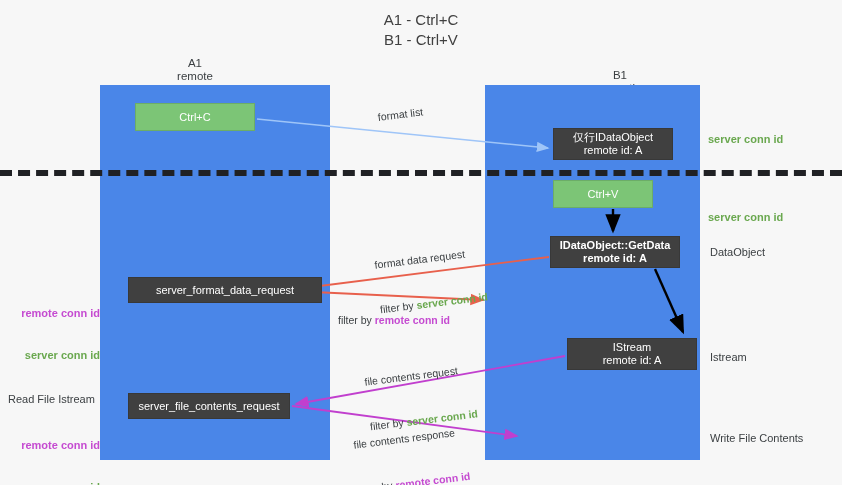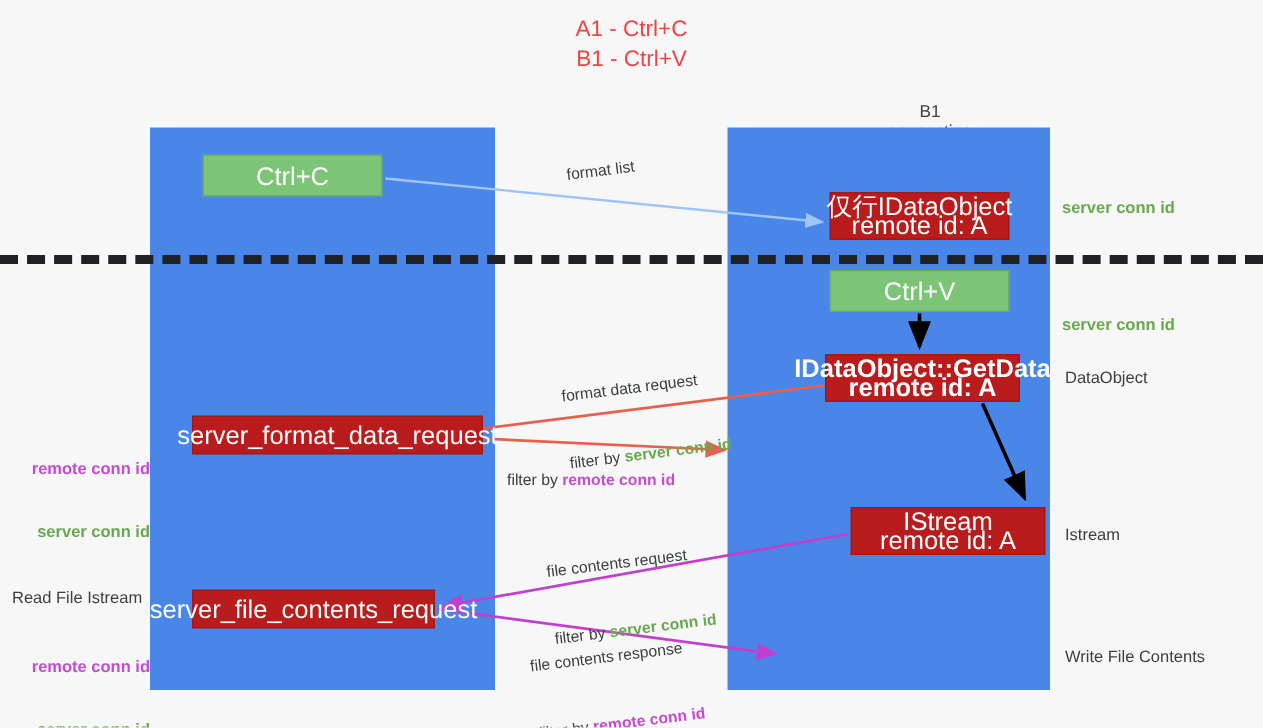--- a/index.html
+++ b/index.html
@@ -9,21 +9,21 @@
     font-family:"Liberation Sans","DejaVu Sans",sans-serif;
     overflow:hidden;
     position:relative;
   }
   #stage{position:absolute;left:0;top:0;width:842px;height:485px;}
   .abs{position:absolute;}
 
   
   #title{
     left:0;top:10px;width:842px;text-align:center;
-    font-size:15px;color:#ef4444;line-height:20px;
+    font-size:15px;color:#404040;line-height:20px;
     white-space:pre;
   }
 
   
   .colhead{
     text-align:center;font-size:11.5px;color:#3c4043;line-height:13px;
     white-space:pre;
   }
   #head-a1{left:130px;top:57px;width:130px;}
   #head-b1{left:535px;top:69px;width:170px;}
@@ -37,30 +37,30 @@
   #dash{
     left:0;top:170px;width:842px;height:0;
     border-top:6px dashed #202124;
   }
 
   
   .box{
     box-sizing:border-box;
     display:flex;flex-direction:column;
     align-items:center;justify-content:center;
-    color:#ffffff;font-size:17px;line-height:13px;
+    color:#ffffff;font-size:11px;line-height:13px;
     text-align:center;white-space:pre;
     border:1px solid rgba(0,0,0,.12);
   }
   .green{background:#7cc576;}
-  .orange{background:#b91c1c;}
+  .orange{background:#404040;}
 
   #b-ctrlc{left:135px;top:103px;width:120px;height:28px;}
   #b-idataobject{left:553px;top:128px;width:120px;height:32px;}
-  #b-ctrlv{left:553px;top:180px;width:120px;height:28px;}
+  #b-ctrlv{left:553px;top:180px;width:100px;height:28px;}
   #b-getdata{left:550px;top:236px;width:130px;height:32px;font-weight:bold;}
   #b-fmtreq{left:128px;top:277px;width:194px;height:26px;}
   #b-fmtresp{left:489px;top:288px;width:162px;height:26px;}
   #b-istream{left:567px;top:338px;width:130px;height:32px;}
   #b-filereq{left:128px;top:393px;width:162px;height:26px;}
   #b-fileresp{left:523px;top:423px;width:162px;height:26px;}
 
   
   .side{font-size:11px;line-height:14px;white-space:pre;}
   .green-t{color:#6aa84f;font-weight:bold;}
@@ -92,20 +92,22 @@
             pointer-events:none;}
 </style>
 </head>
 <body>
 
 <div id="stage">
 
   <div class="abs" id="title">A1 - Ctrl+C
 B1 - Ctrl+V</div>
 
+  <div class="abs colhead" id="head-a1">A1
+remote</div>
   <div class="abs colhead" id="head-b1">B1
 connection</div>
 
   <div class="abs lane" id="lane-a"></div>
   <div class="abs lane" id="lane-b"></div>
 
   <svg id="wires" viewBox="0 0 842 485" xmlns="http://www.w3.org/2000/svg">
     <defs>
       <marker id="ah-blue" markerWidth="9" markerHeight="9" refX="7" refY="3.2" orient="auto">
           <path d="M0,0 L8,3.2 L0,6.4 z" fill="#9fc5f8"></path>

